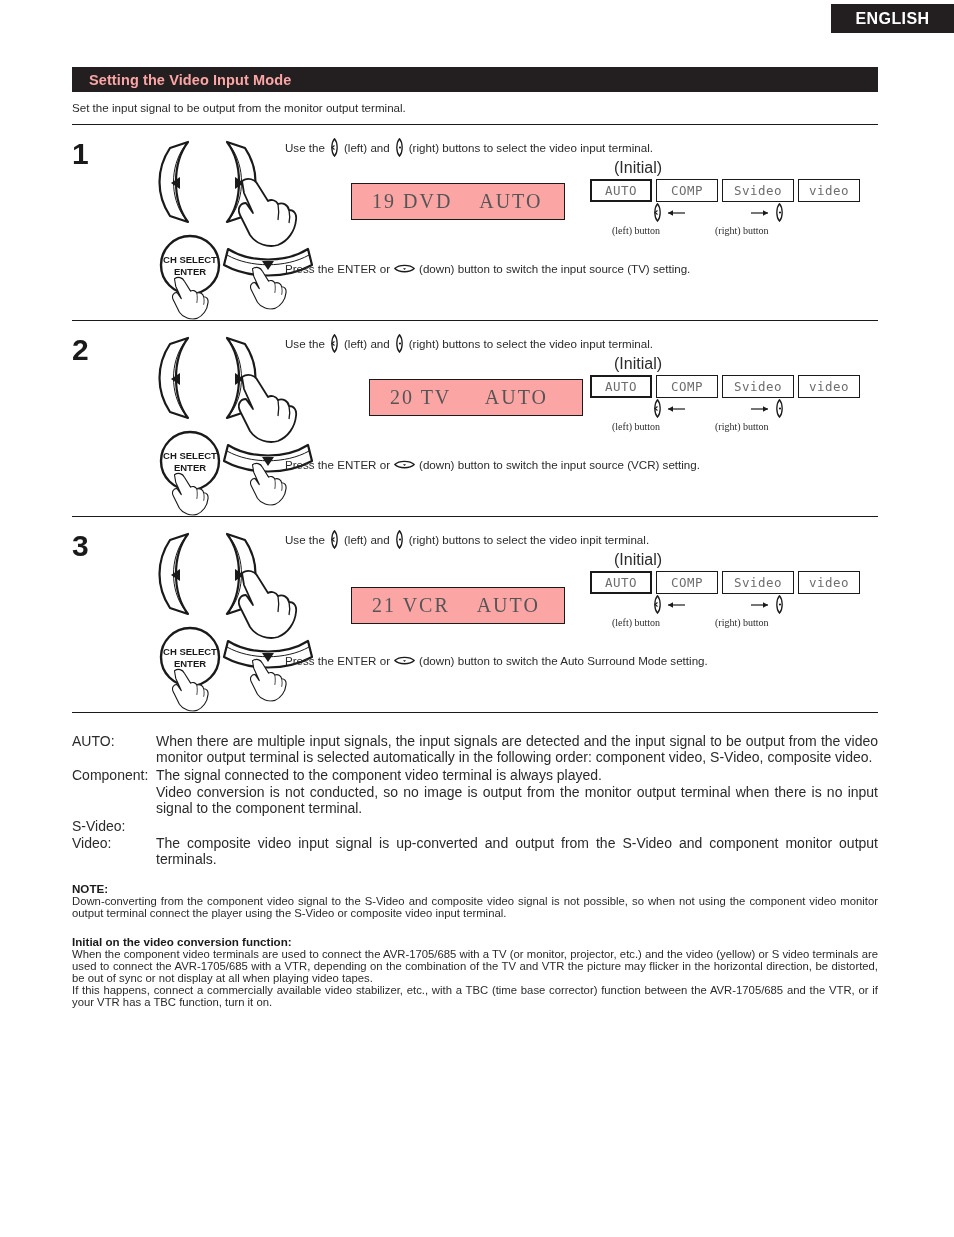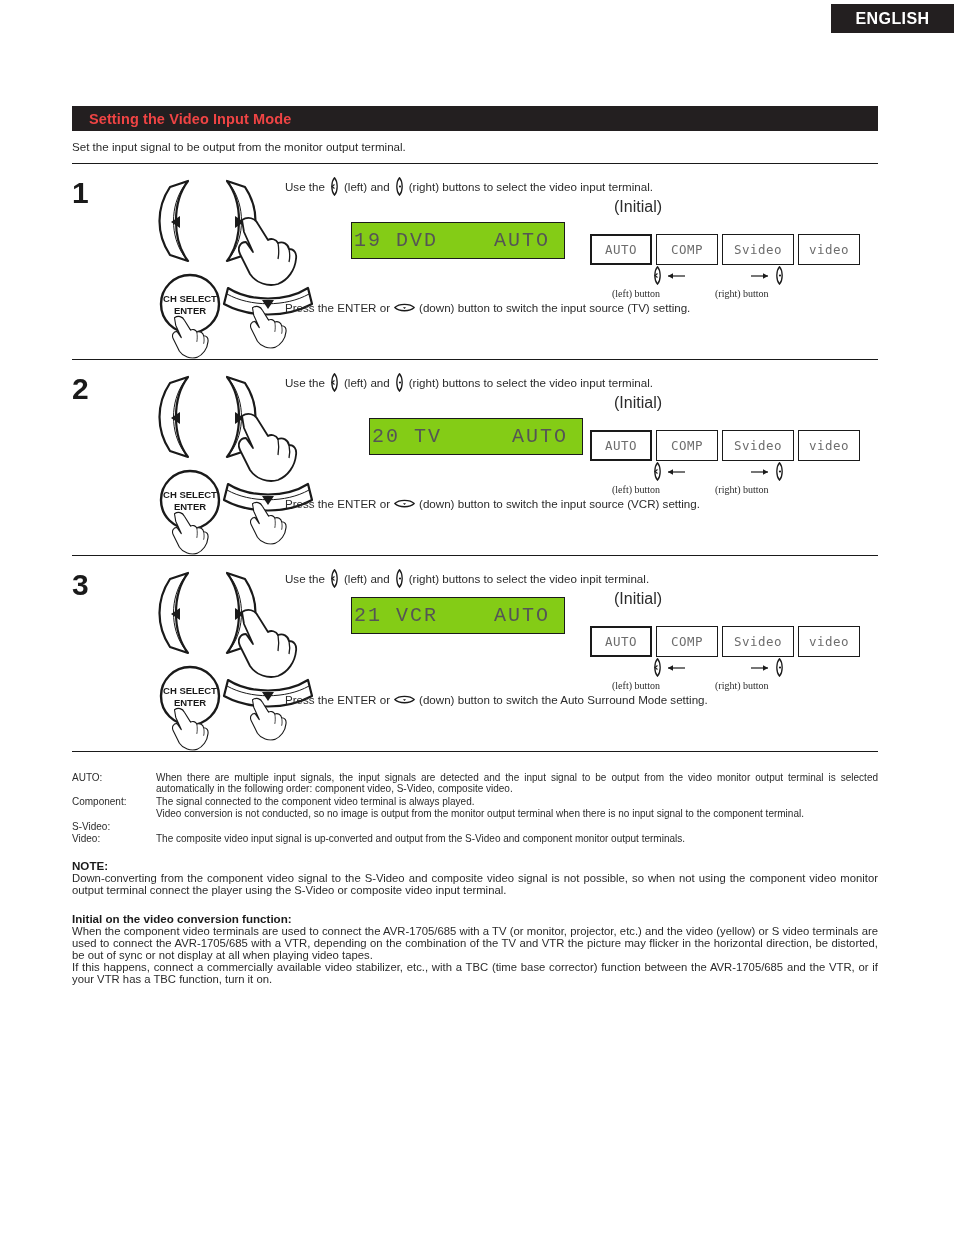--- a/index.html
+++ b/index.html
@@ -33,23 +33,23 @@
 
   
   .page {
     position: absolute;
     left: 72px;
     top: 0;
     width: 806px;
   }
 
   .section-bar {
-    margin-top: 106px;
+    margin-top: 67px;
     background: #231f20;
-    color: #ef4444;
+    color: #fca5a5;
     height: 25px;
     display: flex;
     align-items: center;
     padding-left: 17px;
     font-size: 14.5px;
     font-weight: bold;
     letter-spacing: .1px;
   }
 
   .intro {
@@ -112,53 +112,52 @@
   .lens {
     width: 21px; height: 11px;
     display: inline-block;
     vertical-align: middle;
   }
 
   
   .lcd {
     position: absolute;
     border: 1.6px solid #1a1a1a;
-    background: #84cc16;
+    background: #fca5a5;
     display: flex;
     align-items: center;
-    padding-left: 2px;
-    font-family: Liberation Mono, monospace;
+    padding-left: 20px;
+    font-family: Liberation Serif, serif;
     font-size: 20px;
     letter-spacing: 2px;
     color: #555;
     white-space: pre;
   }
 
   
   .opts-wrap { position: absolute; }
   .opts-initial {
     font-size: 16px;
     color: #2b2b2b;
     margin-left: 24px;
     margin-bottom: 2px;
   }
   .opts-row { display: flex; gap: 4px; }
   .opt {
     border: 1.4px solid #1a1a1a;
-    height: 31px;
+    height: 23px;
     display: flex;
     align-items: center;
     justify-content: center;
     padding: 0 6px;
     font-family: "DejaVu Sans Mono", monospace;
     font-size: 12.5px;
     letter-spacing: .5px;
     color: #6d6d6d;
     background: #fff;
-    margin-top: 16px;
   }
   .opt.strong { border-width: 2.2px; }
   .opt-w1 { width: 62px; }
   .opt-w2 { width: 62px; }
   .opt-w3 { width: 72px; }
   .opt-w4 { width: 62px; }
 
   .arrow-row {
     position: relative;
     height: 22px;
@@ -167,21 +166,21 @@
   .arr { position: absolute; display: flex; align-items: center; gap: 2px; }
   .btnlbl-row {
     position: relative;
     height: 14px;
     font-size: 10px;
     color: #2b2b2b;
   }
   .btnlbl { position: absolute; white-space: nowrap; font-family: Liberation Serif, serif; }
 
   
-  .defs { margin-top: 20px; font-size: 10px; color: #2b2b2b; }
+  .defs { margin-top: 20px; font-size: 14px; color: #2b2b2b; }
   .def-row { display: flex; margin-bottom: 1px; }
   .def-term { flex: 0 0 84px; }
   .def-body { flex: 1 1 auto; }
   .def-body p { margin: 0 0 1px 0; text-align: justify; }
 
   .note-head { font-size: 11.6px; font-weight: bold; margin-top: 14px; color:#1a1a1a; }
   .note-body { font-size: 11.3px; color: #2b2b2b; text-align: justify; }
   .note-body p { margin: 0; }
   .caution-head { font-size: 11.6px; font-weight: bold; margin-top: 16px; color:#1a1a1a; }
 </style>
@@ -465,21 +464,21 @@
             </span>
             <span>(left) and</span>
             <span class="g leaf">
               <svg width="11" height="19" viewBox="0 0 11 19">
                 <path d="M5.5 0.8 C2.3 4.5 1.6 13.5 5.5 18.2 C9.4 13.5 8.7 4.5 5.5 0.8 Z" fill="#fff" stroke="#1a1a1a" stroke-width="1.3" stroke-linejoin="round"></path>
                 <circle cx="6" cy="9.5" r="1.1" fill="#1a1a1a"></circle>
               </svg>
             </span>
             <span>(right) buttons to select the video inpit terminal.</span>
           </div>
-          <div class="lcd" style="left: 66px; top: 31px; width: 214px; height: 37px;">21 VCR    AUTO</div>
+          <div class="lcd" style="left: 66px; top: 60px; width: 214px; height: 37px;">21 VCR    AUTO</div>
           <div class="opts-wrap" style="left: 305px; top: 24px;">
             <div class="opts-initial">(Initial)</div>
             <div class="opts-row">
               <div class="opt opt-w1 strong">AUTO</div>
               <div class="opt opt-w2">COMP</div>
               <div class="opt opt-w3">Svideo</div>
               <div class="opt opt-w4">video</div>
             </div>
             <div class="arrow-row">  
               <span class="arr" style="left:62px;top:0">

